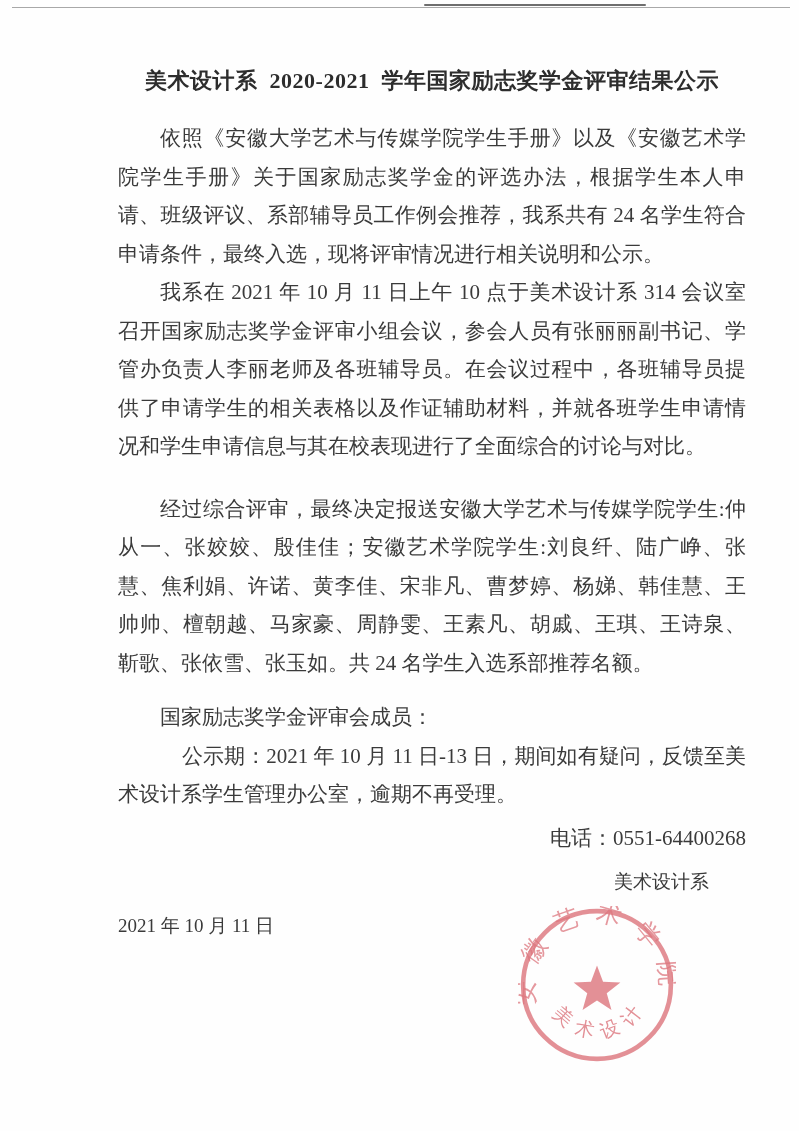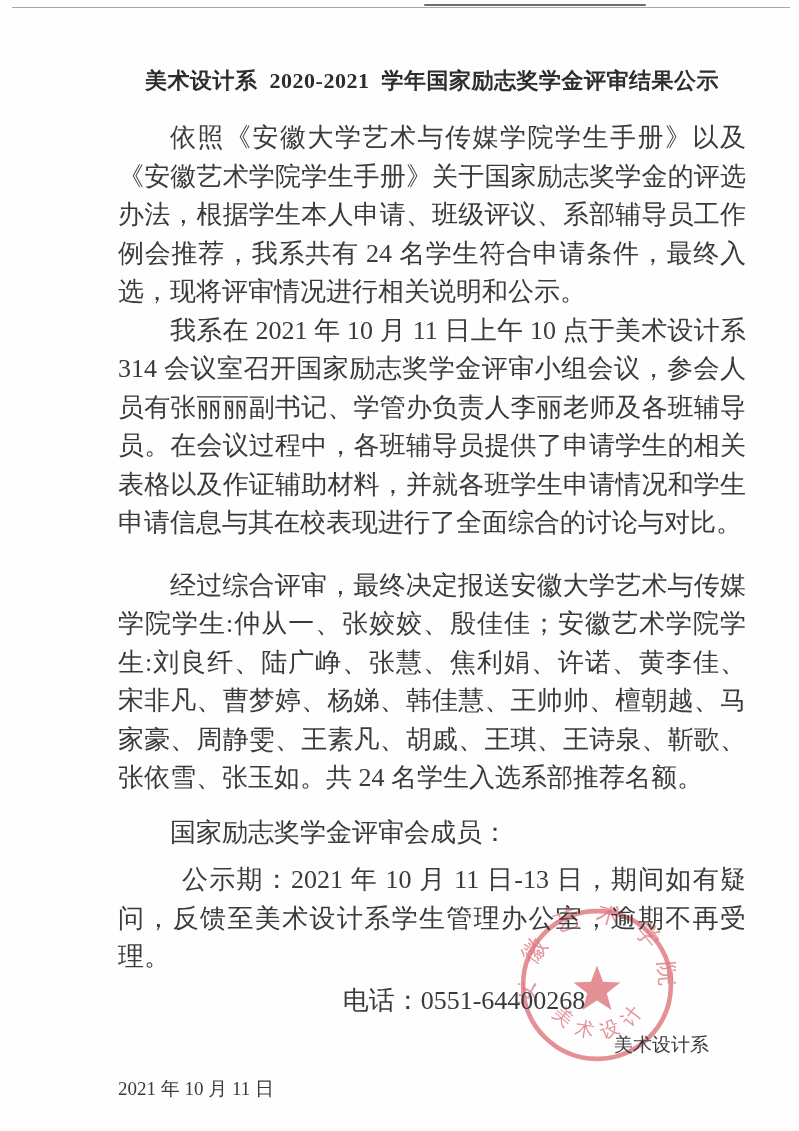--- a/index.html
+++ b/index.html
@@ -44,30 +44,30 @@
     font-weight: bold;
     color: #2d2d2d;
     text-align: center;
     line-height: 34px;
     letter-spacing: 0.5px;
     word-spacing: 6px;
     white-space: nowrap;
     margin: 0 0 21px 0;
   }
   .para {
-    font-size: 26px;
+    font-size: 21px;
     line-height: 38.5px;
     text-align: justify;
     margin: 0;
     text-indent: 2em;
   }
   .para-result { margin-top: 24px; }
   .para-committee-heading { margin-top: 16px; }
-  .para-publicity { margin-top: 9px; text-indent: 64px; }
-  .para-phone { margin-top: 5px; text-indent: 64px; text-align: center; }
+  .para-publicity { text-indent: 64px; }
+  .para-phone { margin-top: 5px; text-indent: 64px; text-align: right; }
   .signature {
     margin-top: 3px;
     font-size: 19px;
     line-height: 44px;
   }
   .signature-dept {
     text-align: right;
     padding-right: 37px;
     margin: 0;
   }

